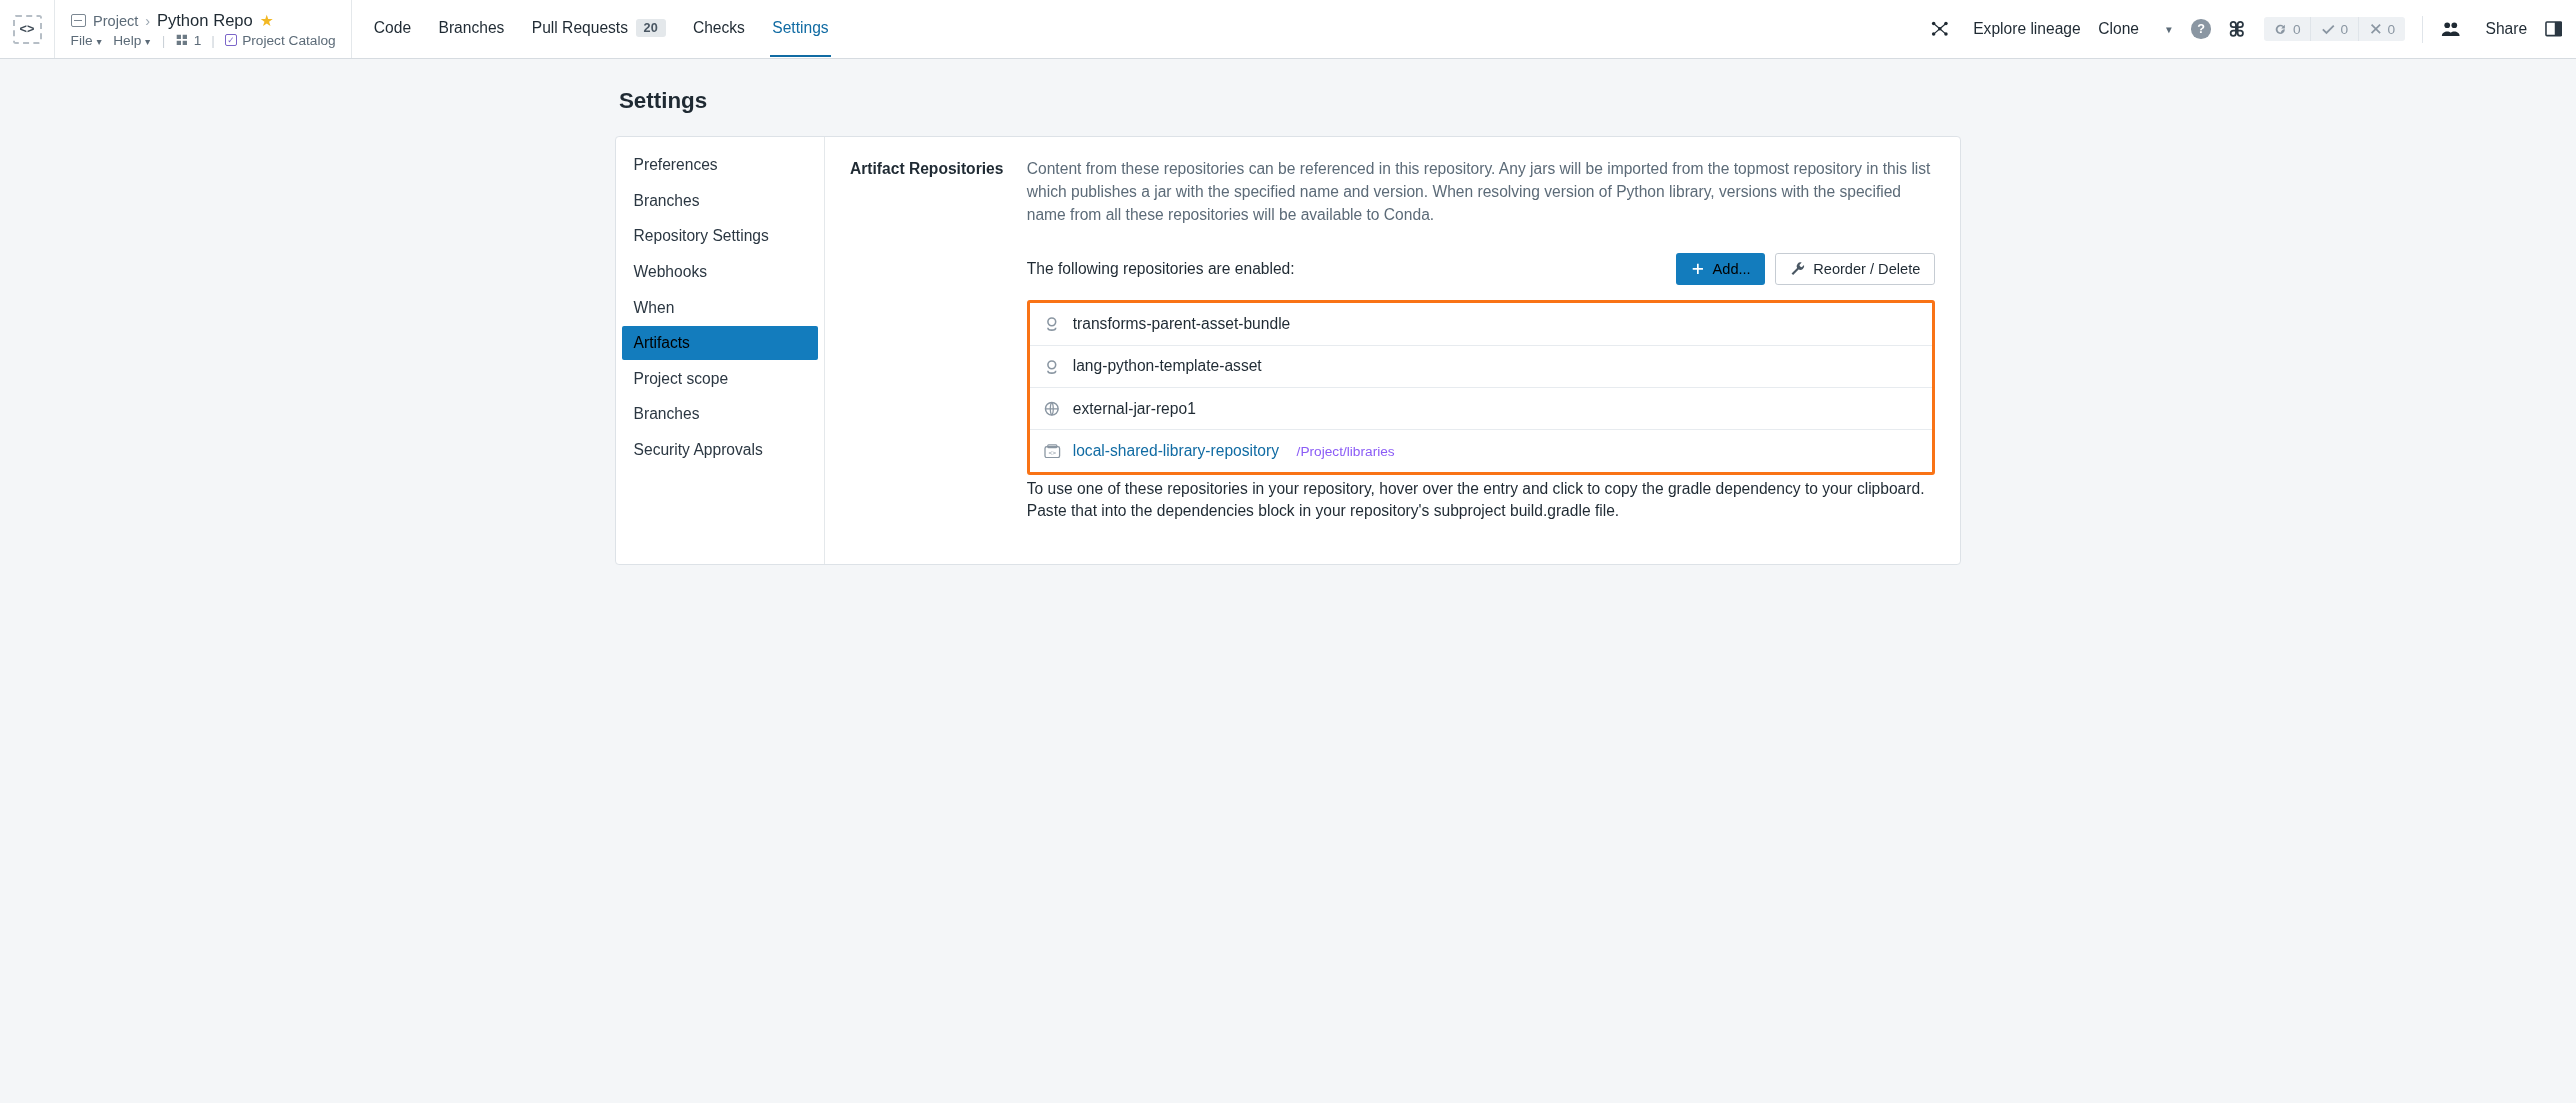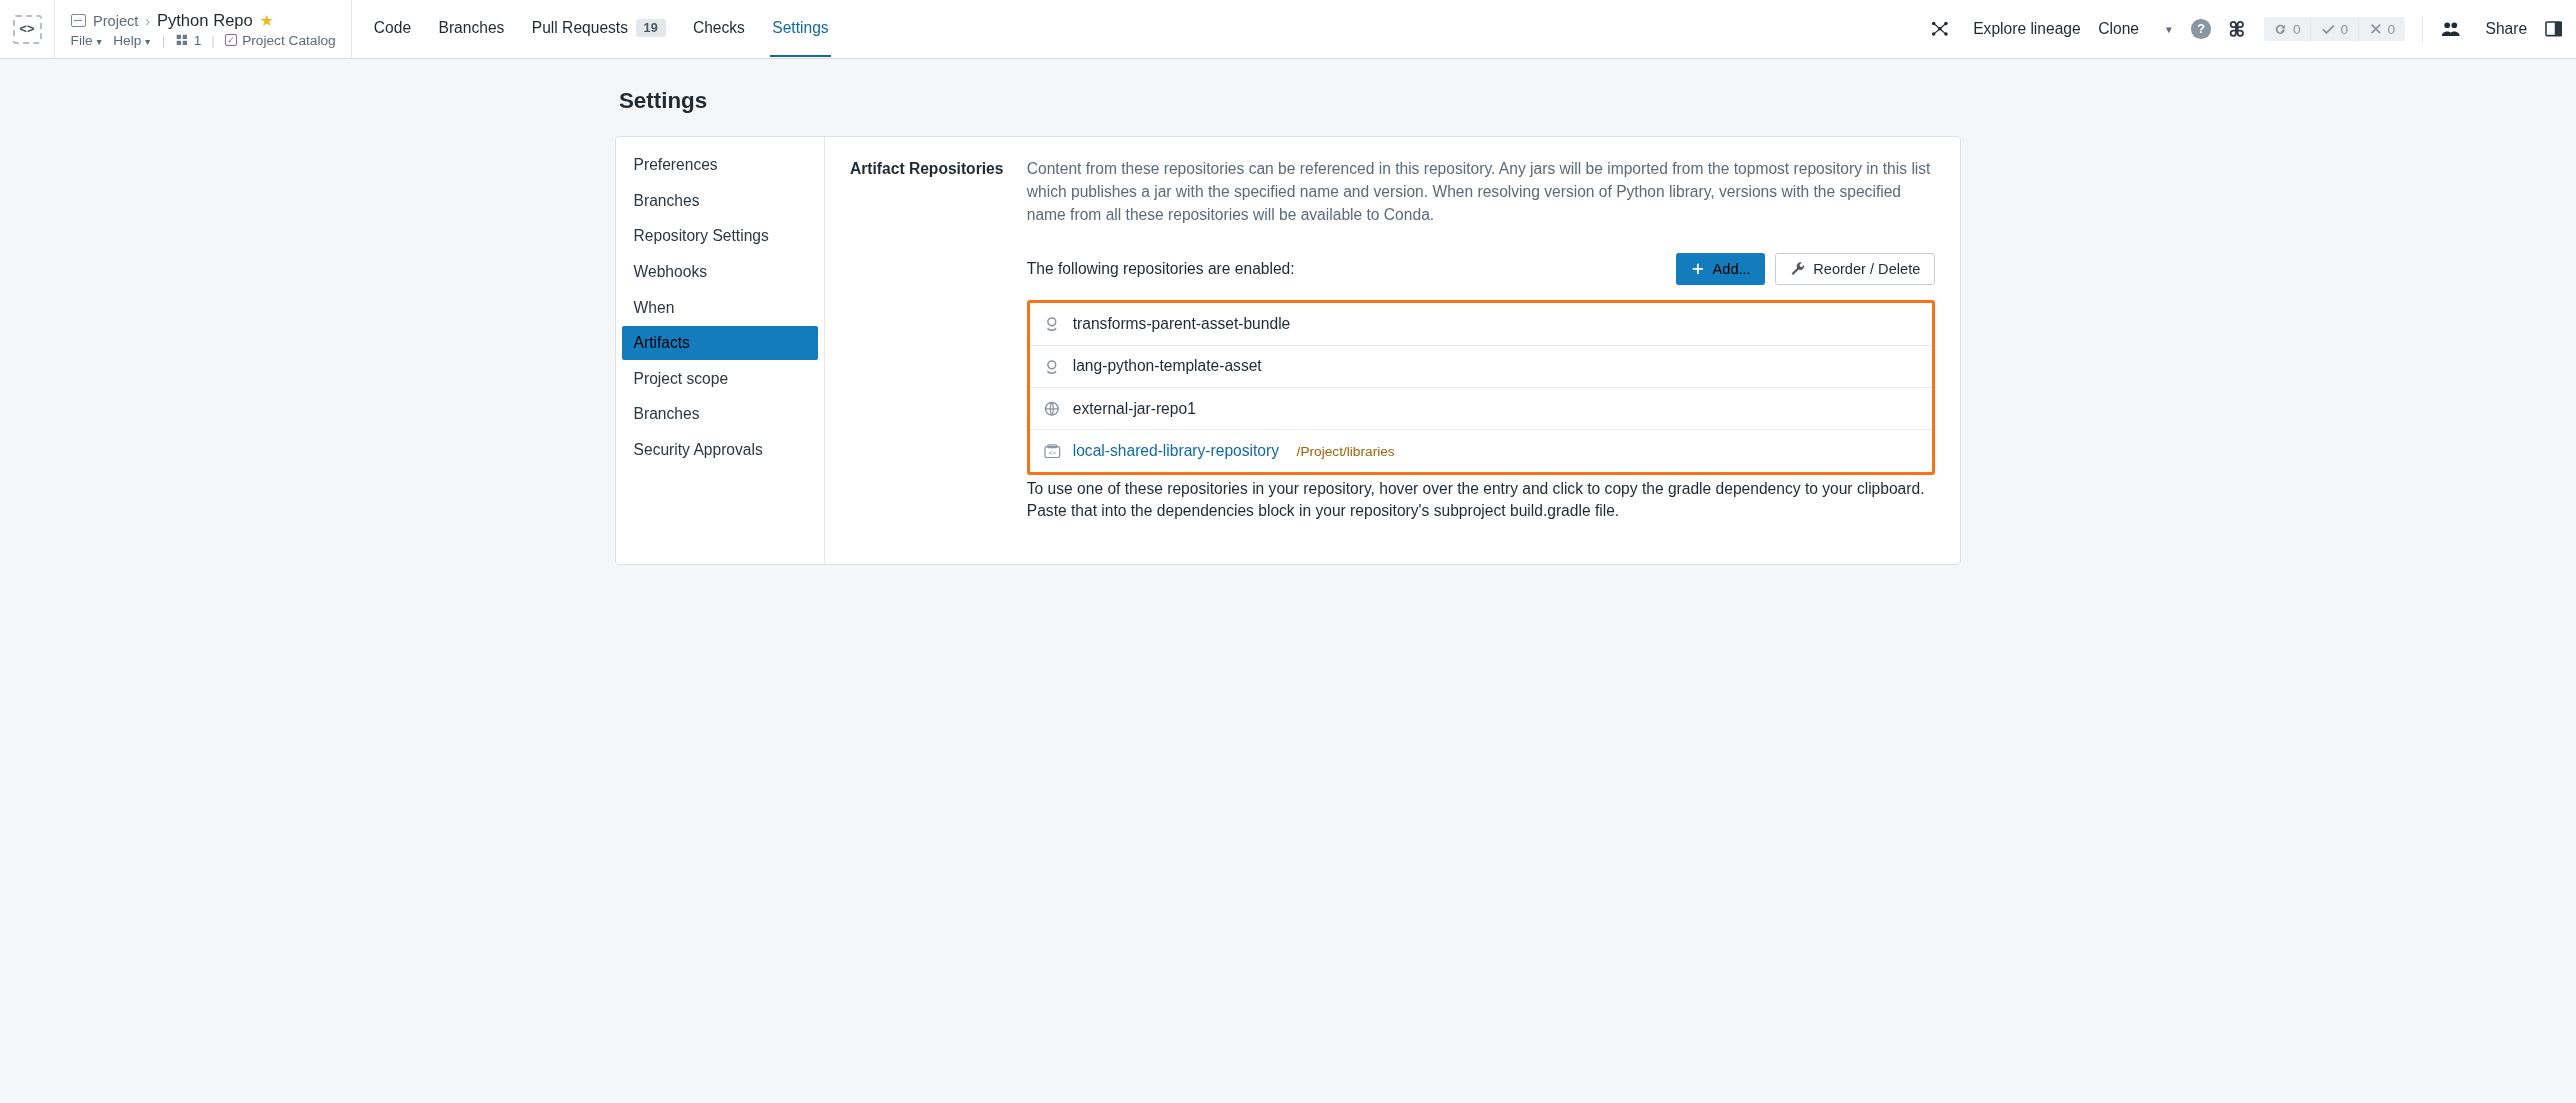--- a/index.html
+++ b/index.html
@@ -80,21 +80,21 @@
 .enabled-row{display:flex;align-items:center;justify-content:space-between;margin-top:27px;}
 .enabled-text{color:#1f2a33;font-size:15.6px;}
 .btn{display:inline-flex;align-items:center;gap:7.8px;border-radius:2.9px;font-size:14.6px;font-weight:500;padding:6.8px 13.7px;cursor:pointer;border:1px solid transparent;}
 .btn-primary{background:#137cbd;color:#000000;margin-left:20px;}
 .btn-secondary{background:#fff;color:#1f2a33;border-color:#c6ccd3;}
 .repo-list{border:3px solid #f97316;border-radius:2.9px;margin-top:15.6px;}
 .repo-row{display:flex;align-items:center;gap:11.7px;padding:11.7px 13.7px;border-bottom:1px solid #e7ebef;font-size:15.6px;color:#1f2a33;}
 .repo-row:last-child{border-bottom:none;}
 .repo-row .rname{color:#1f2a33;}
 .repo-row .rname.link{color:#106ba3;cursor:pointer;}
-.repo-row .rpath{color:#a16207;font-size:13.7px;margin-left:5.9px;}
+.repo-row .rpath{color:#8b5cf6;font-size:13.7px;margin-left:5.9px;}
 .repo-icon{width:17.6px;height:17.6px;display:flex;align-items:center;justify-content:center;color:#8a96a2;}
 .footer-desc{margin-top:3px;color:#1f2a33;font-size:15.6px;line-height:1.45;}
 svg{display:block;}
 </style>
 </head>
 <body>
 
 <div class="topbar">
 
   <div class="topbar-left-icon">
@@ -129,21 +129,21 @@
 
   <div class="nav-tabs">
     <div class="tab">
         <span>Code</span>
       </div>
     <div class="tab">
         <span>Branches</span>
       </div>
     <div class="tab">
       <span>Pull Requests</span>
-      <span class="badge">19</span>
+      <span class="badge">20</span>
     </div>
     <div class="tab">
         <span>Checks</span>
       </div>
     <div class="tab active">
         <span>Settings</span>
       </div>
   </div>
 
   <div class="topbar-right">

